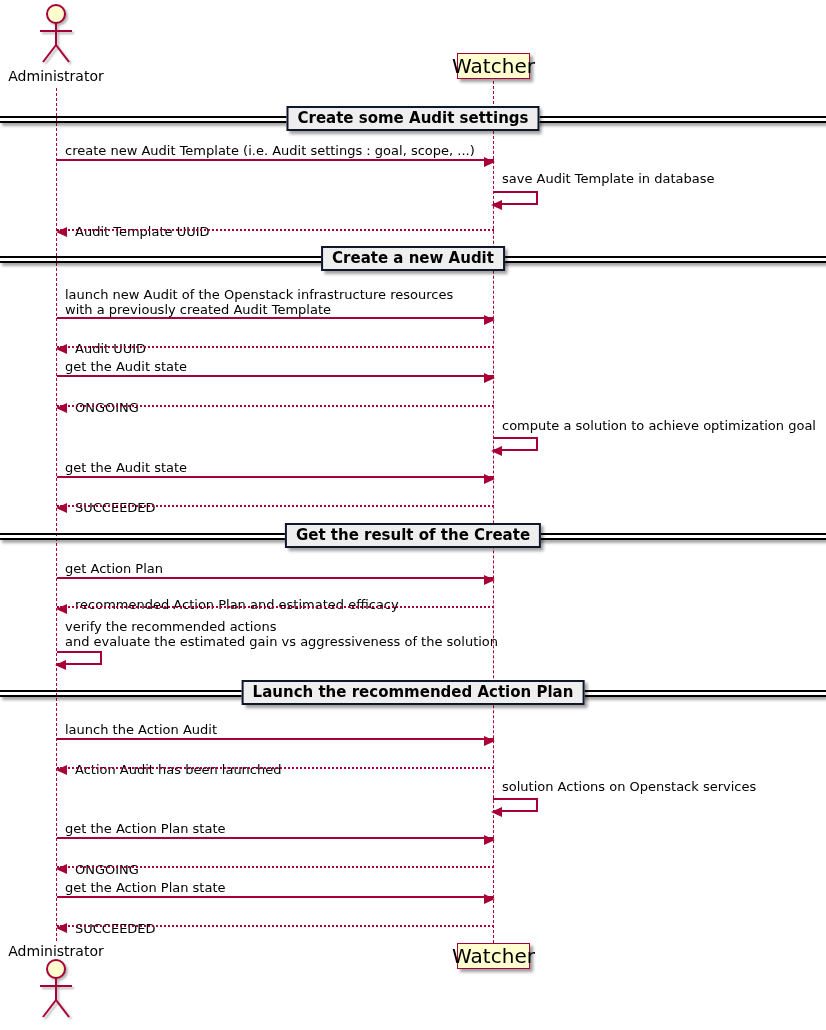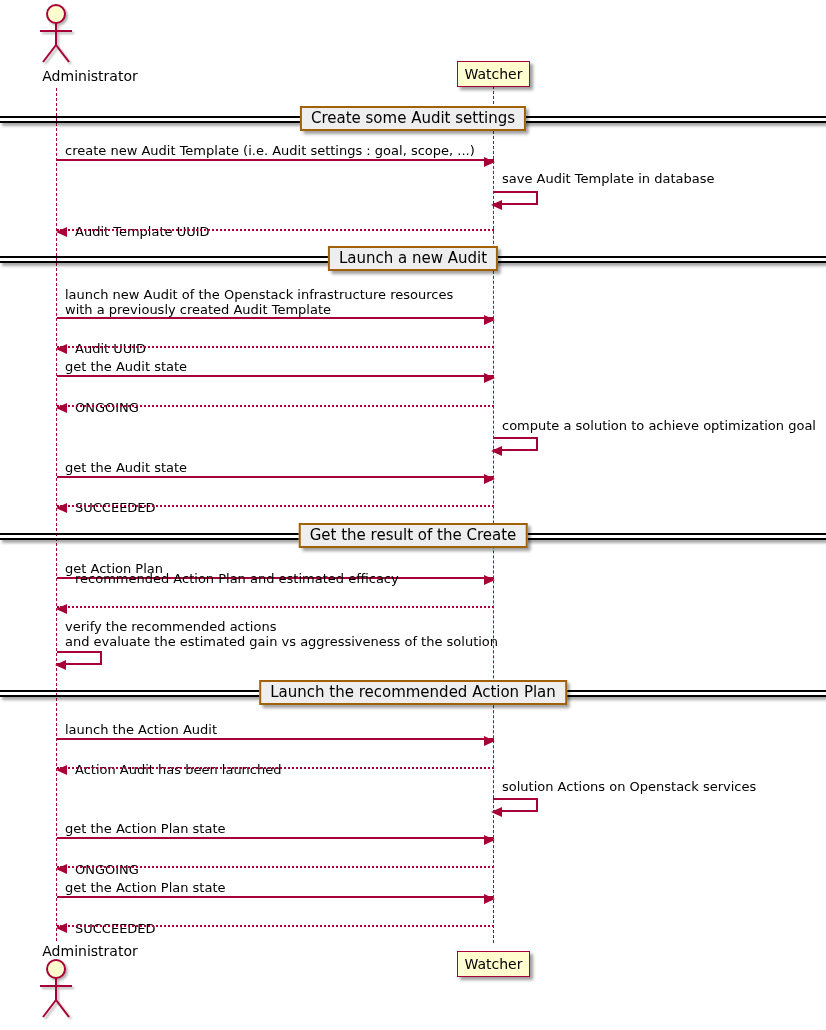--- a/index.html
+++ b/index.html
@@ -8,37 +8,36 @@
     font-family:"DejaVu Sans", sans-serif; color:#000; overflow:hidden;
   }
   
   .lifeline { position:absolute; width:0; border-left:1px dashed var(--line,#A80036); }
   
   .participant {
     position:absolute; left:457px; width:73px; height:26px; box-sizing:border-box;
     background:var(--pfill,#FEFECE); border:1.7px solid var(--line,#A80036);
     box-shadow:3px 3px 3px rgba(0,0,0,0.38);
     display:flex; align-items:center; justify-content:center;
-    font-size:14px;
-    margin-top:8px;
+    font-size:20px;
   }
   
-  .actor-label { position:absolute; left:6px; width:100px; text-align:center; font-size:14px; line-height:15px;margin-left:34px; }
+  .actor-label { position:absolute; left:6px; width:100px; text-align:center; font-size:14px; line-height:15px; }
   .actor-svg { position:absolute; filter:drop-shadow(2.5px 2px 1px rgba(0,0,0,0.30)); }
   
   .divider { position:absolute; left:0; right:0; height:27px; }
   .divider-rule {
     position:absolute; left:0; right:0; top:10px; height:7px; box-sizing:border-box;
     border-top:2px solid #000; border-bottom:2px solid #000;
     box-shadow:2px 3px 3px rgba(0,0,0,0.35);
   }
   .divider-label {
     position:absolute; left:50%; transform:translateX(-50%); top:0;
-    background:var(--dfill,#EEEEEE); border:2px solid #a16207;
-    font-weight:normal; font-size:15px; line-height:18px;
+    background:var(--dfill,#EEEEEE); border:2px solid #0f172a;
+    font-weight:bold; font-size:15px; line-height:18px;
     padding:1px 9px 2px; white-space:nowrap;
     box-shadow:3px 3px 3px rgba(0,0,0,0.38);
   }
   
   .label { position:absolute; font-size:13px; line-height:14.5px; white-space:pre-line; }
   .label.fwd  { left:65px; }
   .label.ret  { left:75px;margin-top:11px; }
   .label.selfw{ left:502px;text-align:center; }
   
   .arr { position:absolute; left:57px; width:437px; height:0; border-top:2px solid var(--line,#A80036); }
@@ -94,21 +93,21 @@
   <div class="arr to-right" style="top:159px"></div>
 
   <div class="label selfw" style="top:172px">save Audit Template in database</div>
   <div class="loop" style="left:493px; top:191px"></div>
 
   <div class="label ret" style="top:214px">Audit Template UUID</div>
   <div class="arr dotted to-left" style="top:229px"></div>
 
   <div class="divider" style="top:246px">
     <div class="divider-rule"></div>
-    <div class="divider-label">Launch a new Audit</div>
+    <div class="divider-label">Create a new Audit</div>
   </div>
 
   <div class="label fwd" style="top:288px">launch new Audit of the Openstack infrastructure resources
 with a previously created Audit Template</div>
   <div class="arr to-right" style="top:317px"></div>
 
   <div class="label ret" style="top:331px">Audit UUID</div>
   <div class="arr dotted to-left" style="top:346px"></div>
 
   <div class="label fwd" style="top:360px">get the Audit state</div>
@@ -127,21 +126,21 @@
   <div class="arr dotted to-left" style="top:505px"></div>
 
   <div class="divider" style="top:523px">
     <div class="divider-rule"></div>
     <div class="divider-label">Get the result of the Create</div>
   </div>
 
   <div class="label fwd" style="top:562px">get Action Plan</div>
   <div class="arr to-right" style="top:577px"></div>
 
-  <div class="label ret" style="top:561px">recommended Action Plan and estimated efficacy</div>
+  <div class="label ret" style="top:587px">recommended Action Plan and estimated efficacy</div>
   <div class="arr dotted to-left" style="top:606px"></div>
 
   <div class="label fwd" style="top:620px">verify the recommended actions
 and evaluate the estimated gain vs aggressiveness of the solution</div>
   <div class="loop" style="left:57px; top:651px"></div>
 
   <div class="divider" style="top:680px">
     <div class="divider-rule"></div>
     <div class="divider-label">Launch the recommended Action Plan</div>
   </div>

